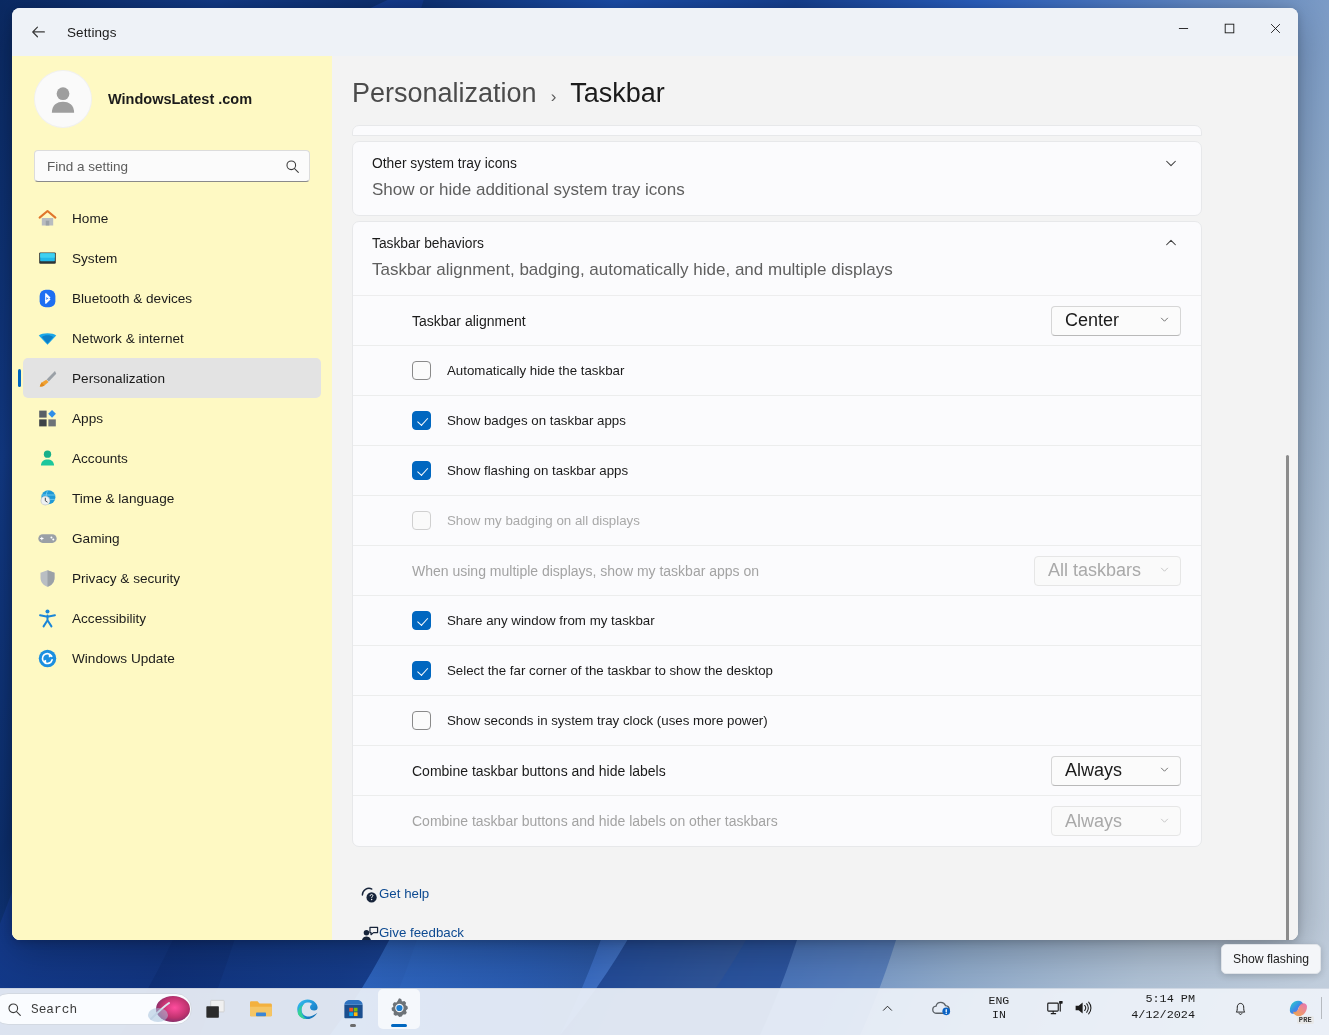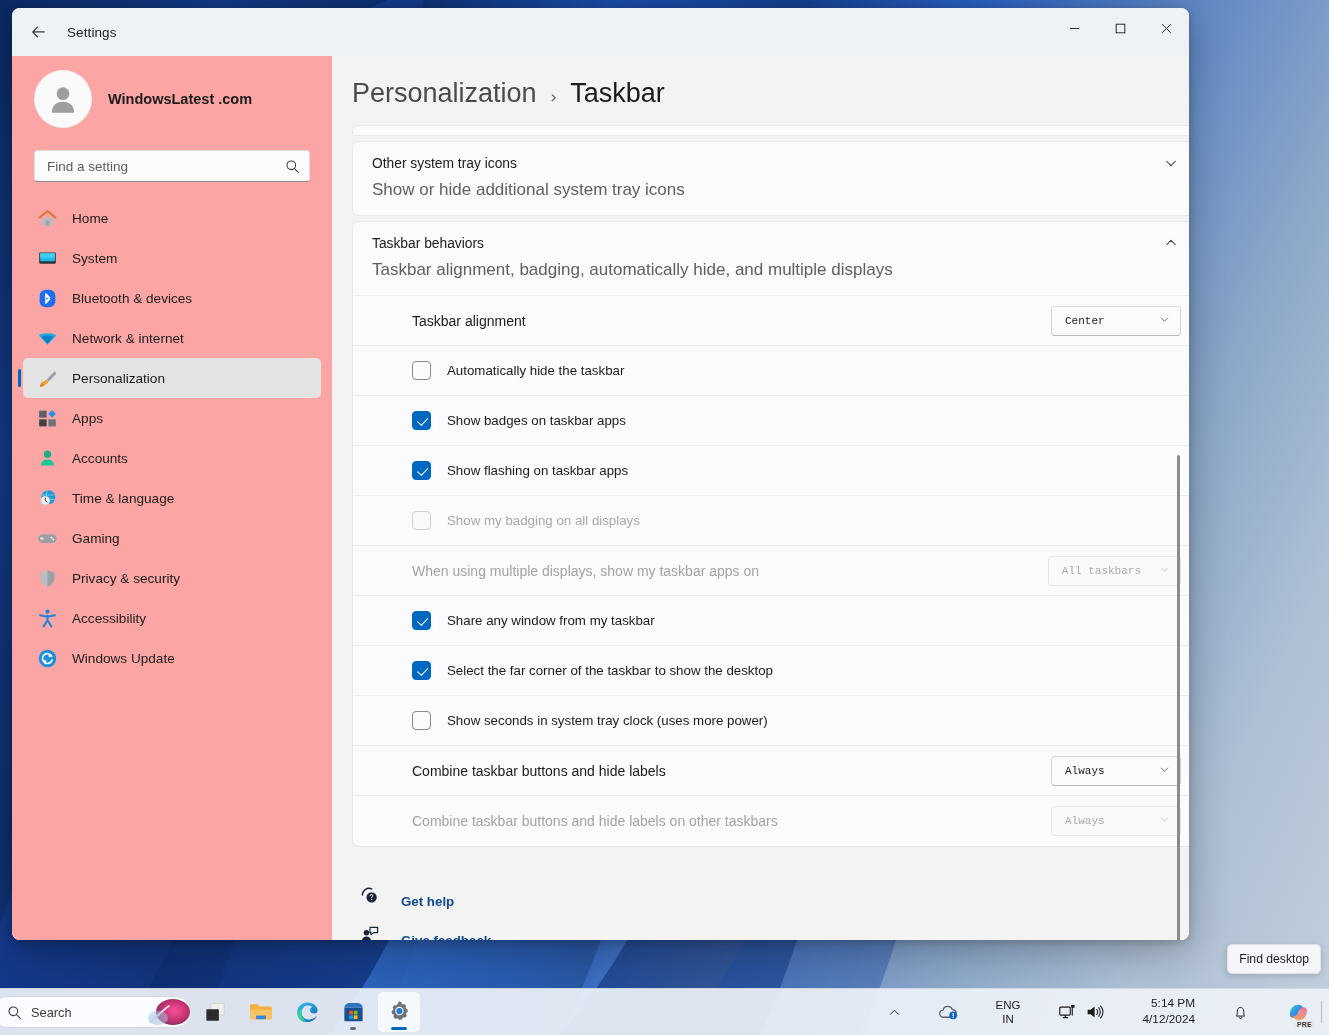--- a/index.html
+++ b/index.html
@@ -16,21 +16,21 @@
         #0b2a63 0%, #123a86 12%, #0d2f6e 22%, #1b4da8 34%,
         #16408f 44%, #2a5fbe 54%, #5f87c4 66%, #8ea9c9 78%,
         #aec0d4 88%, #c3cfdd 100%);
     overflow: hidden;
   }
 
   
   #settings-window {
     position: absolute;
     left: 12px; top: 8px;
-    width: 1177px; height: 932px;
+    width: 1286px; height: 932px;
     background: #f3f3f3;
     border-radius: 8px;
     overflow: hidden;
     box-shadow: 0 10px 40px rgba(0,0,0,.28), 0 2px 8px rgba(0,0,0,.18);
     display: flex; flex-direction: column;
   }
 
   
   #titlebar {
     height: 48px; min-height:48px;
@@ -52,21 +52,21 @@
     width: 46px; height: 40px; display: flex; align-items: center; justify-content: center;
     cursor: pointer; color: #1b1b1b;
   }
 
   
   #win-body { flex: 1; display: flex; min-height: 0; background: #f3f3f3; }
 
   
   #sidebar {
     width: 320px; min-width: 320px;
-    background: #fca5a5;
+    background: #fef9c3;
     padding: 0 0 0 0;
     display: flex; flex-direction: column;
     position: relative;
   }
   #account {
     display: flex; align-items: center;
     padding: 14px 0 18px 22px;
   }
   #avatar {
     width: 58px; height: 58px; border-radius: 50%;
@@ -192,30 +192,30 @@
   .row.disabled .check-label { color: #a9a9a9; }
 
   .combo {
     min-width: 130px; height: 30px;
     background: #fbfbfb;
     border: 1px solid #d6d6d6;
     border-bottom-color: #b9b9b9;
     border-radius: 4px;
     display: flex; align-items: center; justify-content: space-between;
     padding: 0 10px 0 13px; cursor: pointer;
-    font-size: 11px; color: #1b1b1b; font-family: Liberation Mono, monospace;
+    font-size: 18px; color: #1b1b1b;
   }
   .combo.disabled { color: #a9a9a9; background: #fafafa; border-color: #e6e6e6; cursor: default; margin-left: 36px; }
   .combo .cchev { font-size: 10px; color: #555; margin-left: 18px; }
   .combo.disabled .cchev { color: #b9b9b9; }
 
   #footer-links { padding: 28px 0 0 8px; }
   .flink {
-    display: flex; align-items: flex-end; gap: 22px;
-    padding: 6px 0 10px 0; cursor: pointer; font-weight: bold;
+    display: flex; align-items: flex-start; gap: 0;
+    padding: 6px 0 10px 0; cursor: pointer;
   }
   .flink-text { font-size: 13.3px; color: #0d4a91; }
 
   
   #scrollbar-track {
     position: absolute; right: 5px; top: 0; bottom: 0; width: 12px;
   }
   #scrollbar-thumb {
     position: absolute; right: 4px; width: 3px;
     top: 330px; height: 495px;
@@ -227,21 +227,21 @@
     position: absolute; right: 8px; top: 944px;
     background: #f4f6f9; border: 1px solid #dfe3e8;
     border-radius: 5px; padding: 7px 11px;
     font-size: 12.2px; color: #1b1b1b;
     box-shadow: 0 2px 7px rgba(0,0,0,.16);
   }
   #taskbar {
     position: absolute; left: 0; right: 0; bottom: 0; height: 47px;
     background: rgba(238,242,248,.92);
     border-top: 1px solid rgba(190,200,215,.6);
-    display: flex; align-items: center;
+    display: flex; align-items: flex-start; font-family: Liberation Mono, monospace;
   }
   #tb-left { display: flex; align-items: center; padding-left: 0px; }
   #search-pill {
     height: 32px; width: 200px; margin-left: -8px;
     background: #fafcff; border: 1px solid #d3d9e2;
     border-radius: 17px;
     display: flex; align-items: center; gap: 9px;
     padding: 0 6px 0 14px; cursor: pointer; overflow:hidden;
     position: relative;
   }
@@ -655,21 +655,21 @@
 
           <div id="scrollbar-track">
             <div id="scrollbar-thumb"></div>
           </div>
         </div>
 
       </div>
     </div>
   </div>
 
-  <div id="showdesktop-tip">Find desktop</div>
+  <div id="showdesktop-tip">Show flashing</div>
 
   <div id="taskbar">
     <div id="tb-left">
       <div id="search-pill">
         <svg width="15" height="15" viewBox="0 0 16 16" style="flex-shrink:0">
           <circle cx="6.7" cy="6.7" r="4.6" fill="none" stroke="#3c3c3c" stroke-width="1.2"></circle>
           <path d="M10.2 10.2 L14.2 14.2" stroke="#3c3c3c" stroke-width="1.2" stroke-linecap="round"></path>
         </svg>
         <span id="search-pill-text">Search</span>
         <svg width="46" height="30" viewBox="0 0 46 30" style="position:absolute;right:-2px;top:1px">

